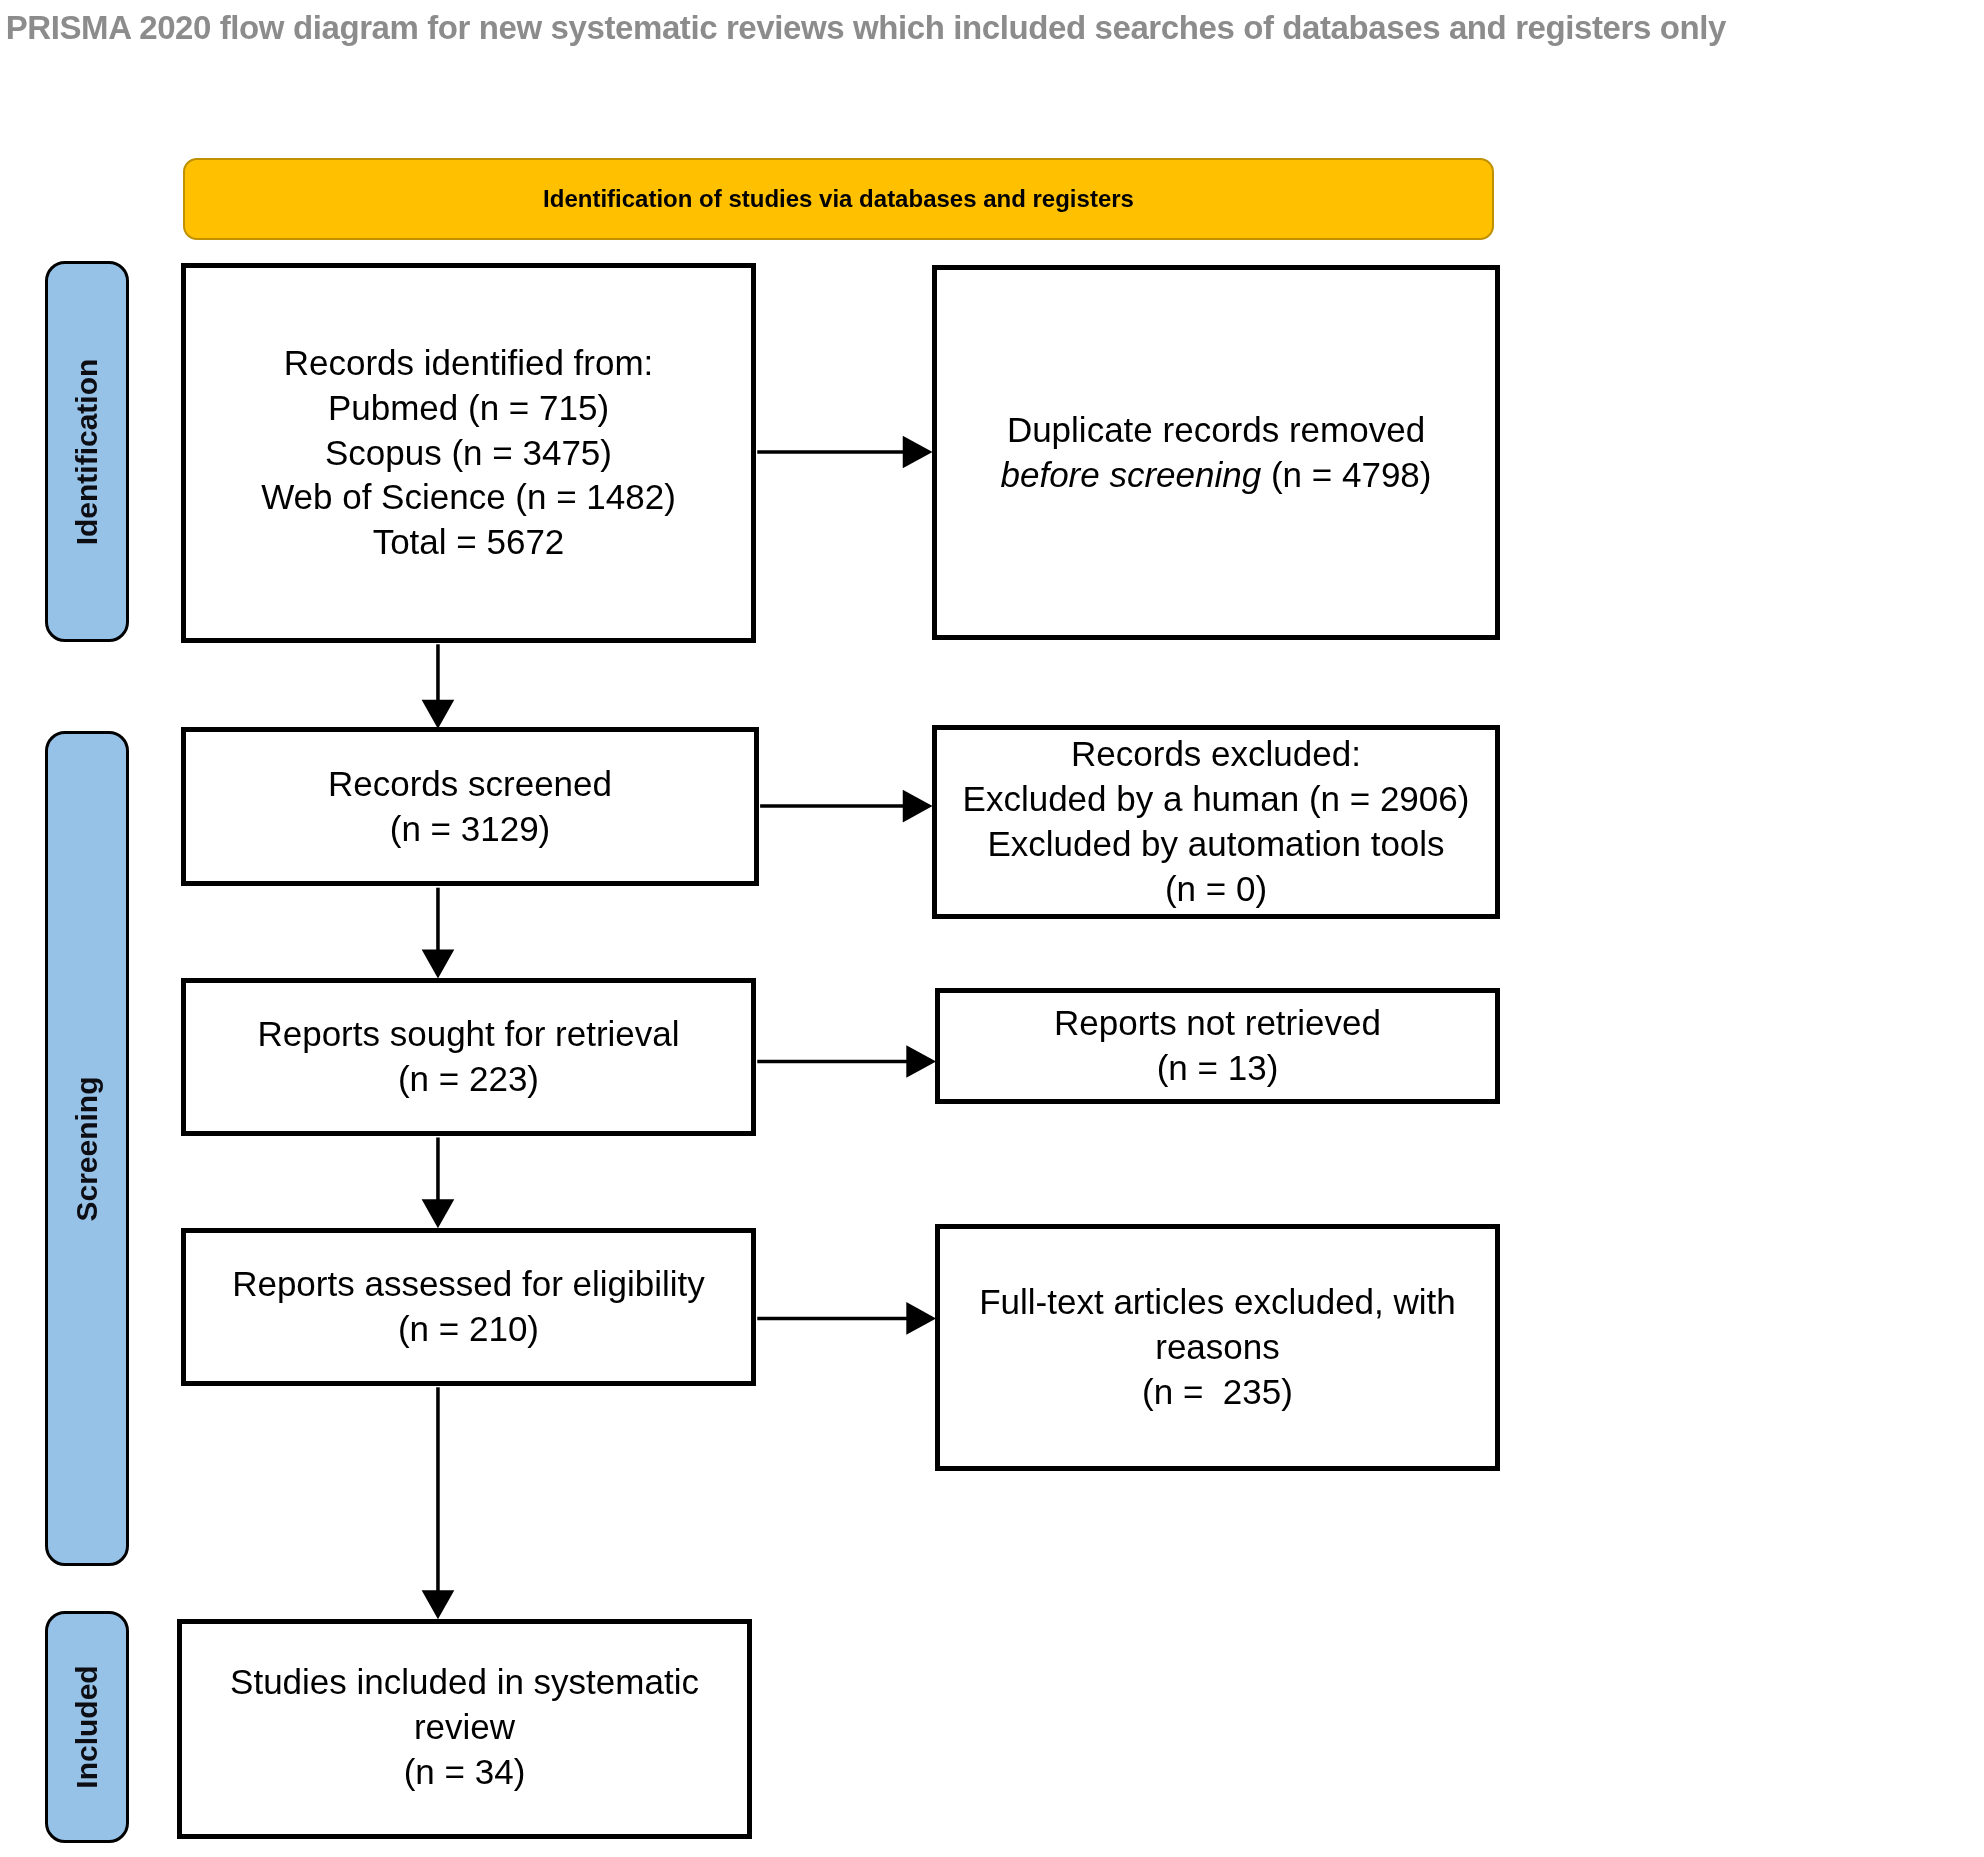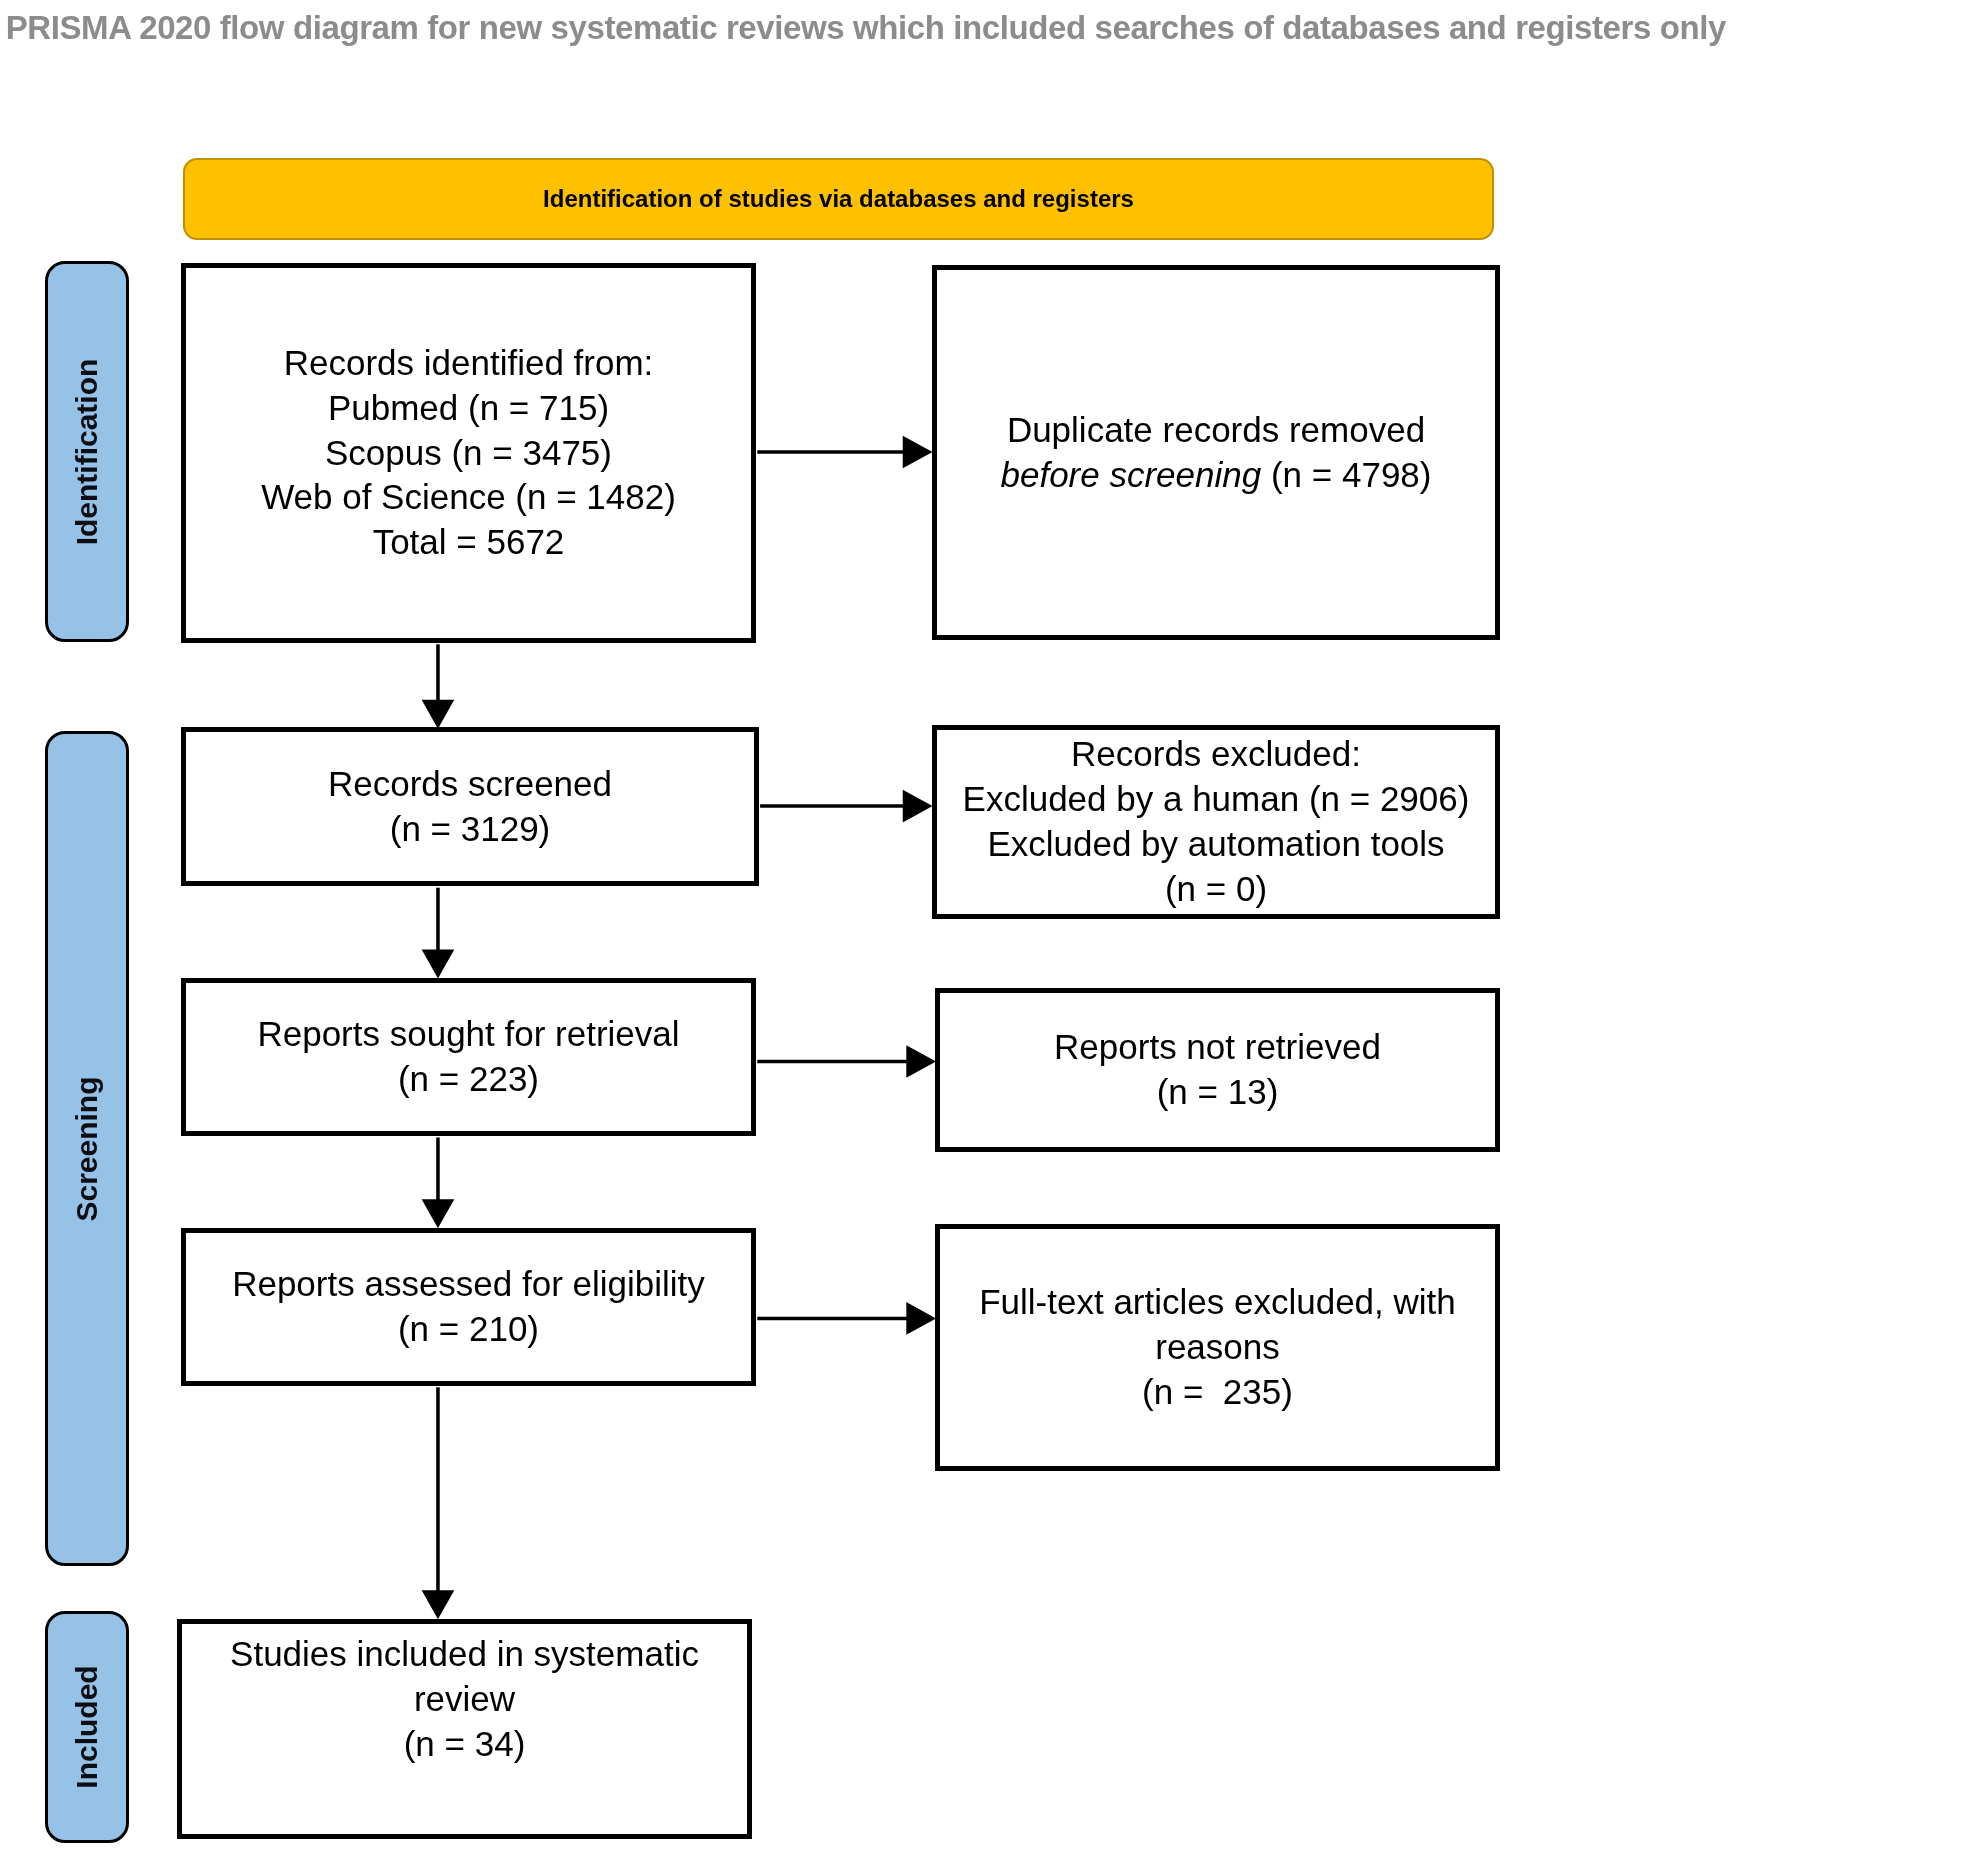--- a/index.html
+++ b/index.html
@@ -64,26 +64,26 @@
     text-align:center;
     font-size:35px; line-height:1.28; color:#000;
   }
   .flowbox .line{white-space:pre-wrap;}
   .flowbox .line em{font-style:italic;}
   .box-records-identified{left:181px; top:263px; width:575px; height:380px;}
   .box-duplicates-removed{left:932px; top:265px; width:568px; height:375px;}
   .box-records-screened{left:181px; top:727px; width:578px; height:159px;}
   .box-records-excluded{left:932px; top:725px; width:568px; height:194px;}
   .box-reports-sought{left:181px; top:978px; width:575px; height:158px;}
-  .box-reports-not-retrieved{left:935px; top:988px; width:565px; height:164px;}
+  .box-reports-not-retrieved{left:935px; top:988px; width:565px; height:116px;}
   .box-reports-assessed{left:181px; top:1228px; width:575px; height:158px;}
   .box-fulltext-excluded{left:935px; top:1224px; width:565px; height:247px;}
   .box-studies-included{
     left:177px; top:1619px; width:575px; height:220px;
-    justify-content:flex-start; padding-top:8px;
+    justify-content:flex-start; padding-top:36px;
   }
   .arrows{
     position:absolute; left:0; top:0;
     width:1985px; height:1857px;
     pointer-events:none;
   }
 </style>
 </head>
 <body>
 

